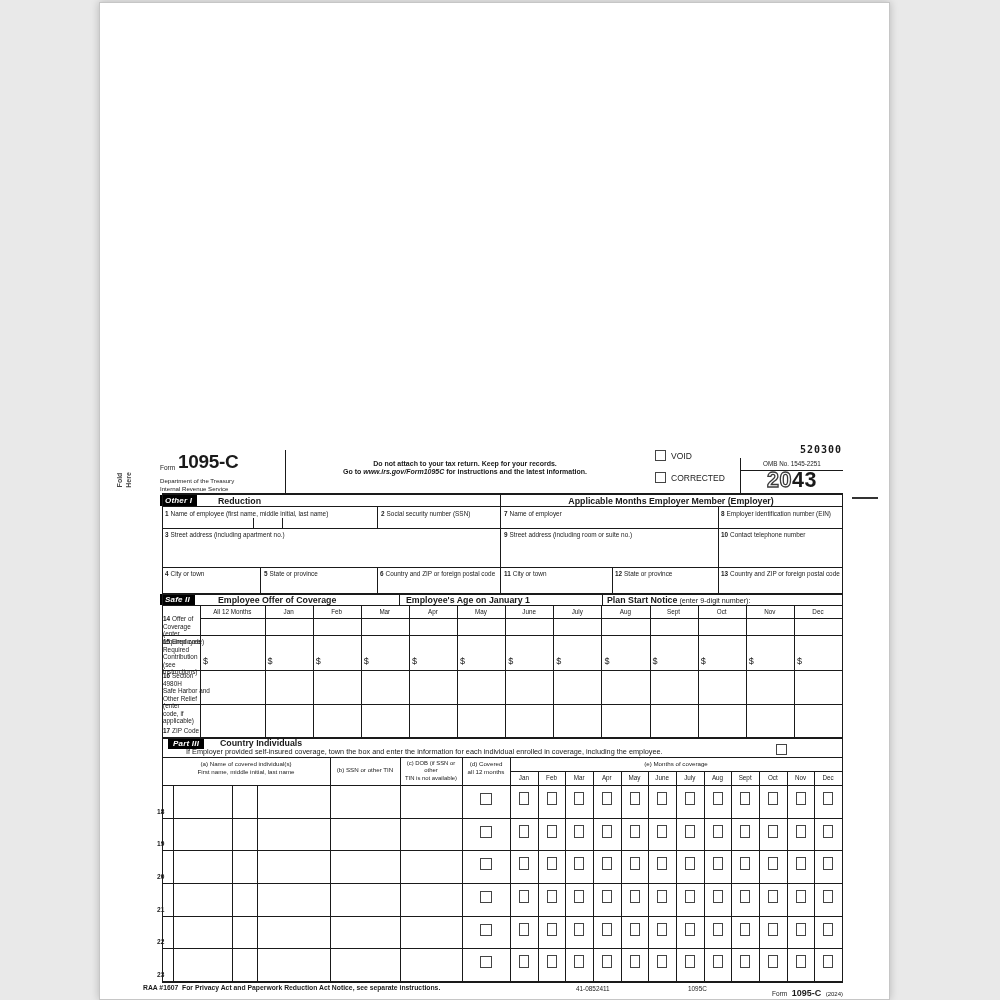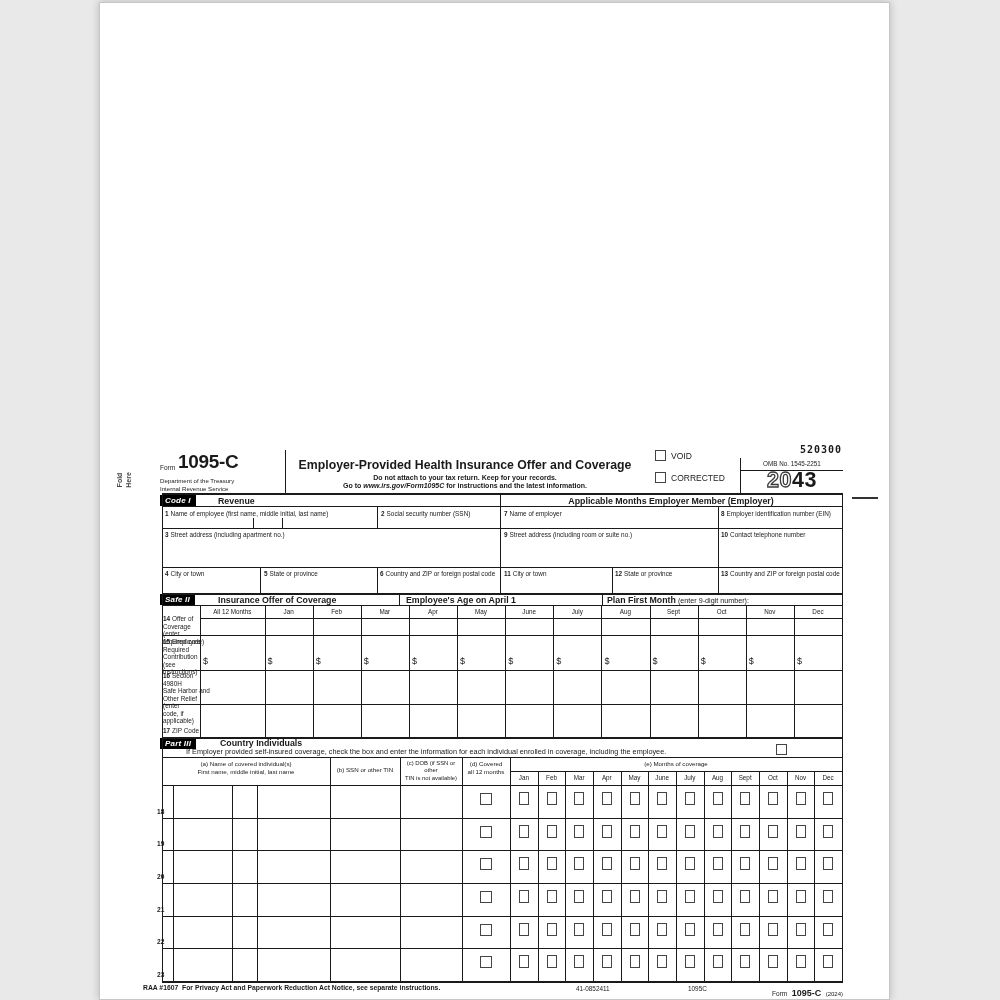--- a/index.html
+++ b/index.html
@@ -35,79 +35,78 @@
     <span>Fold</span>
     <span>Here</span>
   </div>
 
   <span class="abs" style="left:160px;top:464px;font-size:6.5px">Form</span>
   <span class="abs" style="left:178px;top:451px;font-size:19px;font-weight:bold;letter-spacing:-.3px">1095-C</span>
   <span class="abs" style="left:160px;top:477px;font-size:6.1px">Department of the Treasury</span>
   <span class="abs" style="left:160px;top:485px;font-size:6.1px">Internal Revenue Service</span>
 
   <div class="abs ctr" style="left:287px;top:458px;width:356px">
-    <div style="font-size:12.3px;font-weight:bold">Employer-Provided Health Insurance Offer and Coverage</div>
     <div style="font-size:7px;font-weight:bold;margin-top:2px">Do not attach to your tax return. Keep for your records.</div>
     <div style="font-size:7px;font-weight:bold;margin-top:1px">
       <span>Go to </span><i>www.irs.gov/Form1095C</i><span> for instructions and the latest information.</span>
     </div>
   </div>
 
   <span class="cb" style="left:655px;top:450px;width:11px;height:11px"></span>
   <span class="abs" style="left:671px;top:451px;font-size:8.5px">VOID</span>
   <span class="cb" style="left:655px;top:472px;width:11px;height:11px"></span>
   <span class="abs" style="left:671px;top:473px;font-size:8.5px">CORRECTED</span>
 
   <div class="abs" style="left:742px;top:444px;width:100px;text-align:right;font-family:'DejaVu Sans Mono',monospace;font-size:10px;font-weight:bold;letter-spacing:1px">520300</div>
   <div class="abs ctr" style="left:742px;top:460px;width:100px;font-size:6.3px">OMB No. 1545-2251</div>
   <div class="abs ctr" style="left:742px;top:468px;width:100px;font-size:21.5px;font-weight:bold;letter-spacing:.5px">
     <span class="hollow">20</span><span>43</span>
   </div>
 
-  <div class="badge" style="left:160px;top:495px">Code I</div>
-  <div class="sect" style="left:218px;top:496px">Revenue</div>
+  <div class="badge" style="left:160px;top:495px">Other I</div>
+  <div class="sect" style="left:218px;top:496px">Reduction</div>
   <div class="sect ctr" style="left:500px;top:496px;width:342px">Applicable Months Employer Member (Employer)</div>
 
   <div class="lbl" style="left:165px;top:510px;width:210px"><span class="fn">1</span><span>Name of employee (first name, middle initial, last name)</span></div>
   <div class="lbl" style="left:381px;top:510px;width:115px"><span class="fn">2</span><span>Social security number (SSN)</span></div>
   <div class="lbl" style="left:504px;top:510px;width:200px"><span class="fn">7</span><span>Name of employer</span></div>
   <div class="lbl" style="left:721px;top:510px;width:120px;white-space:nowrap"><span class="fn">8</span><span>Employer identification number (EIN)</span></div>
   <div class="lbl" style="left:165px;top:531px;width:300px"><span class="fn">3</span><span>Street address (including apartment no.)</span></div>
   <div class="lbl" style="left:504px;top:531px;width:210px"><span class="fn">9</span><span>Street address (including room or suite no.)</span></div>
   <div class="lbl" style="left:721px;top:531px;width:120px"><span class="fn">10</span><span>Contact telephone number</span></div>
   <div class="lbl" style="left:165px;top:570px;width:90px"><span class="fn">4</span><span>City or town</span></div>
   <div class="lbl" style="left:264px;top:570px;width:110px"><span class="fn">5</span><span>State or province</span></div>
   <div class="lbl" style="left:380px;top:570px;width:118px;white-space:nowrap"><span class="fn">6</span><span>Country and ZIP or foreign postal code</span></div>
   <div class="lbl" style="left:504px;top:570px;width:105px"><span class="fn">11</span><span>City or town</span></div>
   <div class="lbl" style="left:615px;top:570px;width:100px"><span class="fn">12</span><span>State or province</span></div>
   <div class="lbl" style="left:721px;top:570px;width:122px;white-space:nowrap"><span class="fn">13</span><span>Country and ZIP or foreign postal code</span></div>
 
   <div class="badge" style="left:160px;top:594px">Safe II</div>
-  <div class="sect" style="left:218px;top:595px">Insurance Offer of Coverage</div>
-  <div class="sect" style="left:406px;top:595px">Employee's Age on April 1</div>
+  <div class="sect" style="left:218px;top:595px">Employee Offer of Coverage</div>
+  <div class="sect" style="left:406px;top:595px">Employee's Age on January 1</div>
   <div class="abs" style="left:607px;top:595px;font-size:8.8px">
-    <b>Plan First Month</b><span style="font-size:7.2px"> (enter 9-digit number):</span>
+    <b>Plan Start Notice</b><span style="font-size:7.2px"> (enter 9-digit number):</span>
   </div>
 
   <div class="lbl" style="left:163px;top:615px;width:46px"><span class="fn">14</span><span class="pre">Offer of
 Coverage (enter
 required code)</span></div>
   <div class="lbl" style="left:163px;top:638px;width:48px"><span class="fn">15</span><span class="pre">Employee
 Required
 Contribution (see
 instructions)</span></div>
   <div class="lbl" style="left:163px;top:672px;width:50px"><span class="fn">16</span><span class="pre">Section 4980H
 Safe Harbor and
 Other Relief (enter
 code, if applicable)</span></div>
   <div class="lbl" style="left:163px;top:727px;width:50px"><span class="fn">17</span><span class="pre">ZIP Code</span></div>
 
-  <div class="badge" style="left:160px;top:738px">Part III</div>
+  <div class="badge" style="left:168px;top:738px">Part III</div>
   <div class="sect" style="left:220px;top:738px">Country Individuals</div>
-  <div class="abs" style="left:186px;top:747px;font-size:7.3px">If Employer provided self-insured coverage, check the box and enter the information for each individual enrolled in coverage, including the employee.</div>
+  <div class="abs" style="left:186px;top:747px;font-size:7.3px">If Employer provided self-insured coverage, town the box and enter the information for each individual enrolled in coverage, including the employee.</div>
   <span class="cb" style="left:776px;top:744px;width:11px;height:11px"></span>
 
   <div class="p3hdr" style="left:163px;top:760px;width:166px">(a) Name of covered individual(s)
 First name, middle initial, last name</div>
   <div class="p3hdr" style="left:331px;top:766px;width:68px">(b) SSN or other TIN</div>
   <div class="p3hdr" style="left:401px;top:760px;width:60px;font-size:5.9px">(c) DOB (if SSN or other
 TIN is not available)</div>
   <div class="p3hdr" style="left:463px;top:760px;width:46px">(d) Covered
 all 12 months</div>
   <div class="p3hdr" style="left:510px;top:760px;width:332px">(e) Months of coverage</div>

